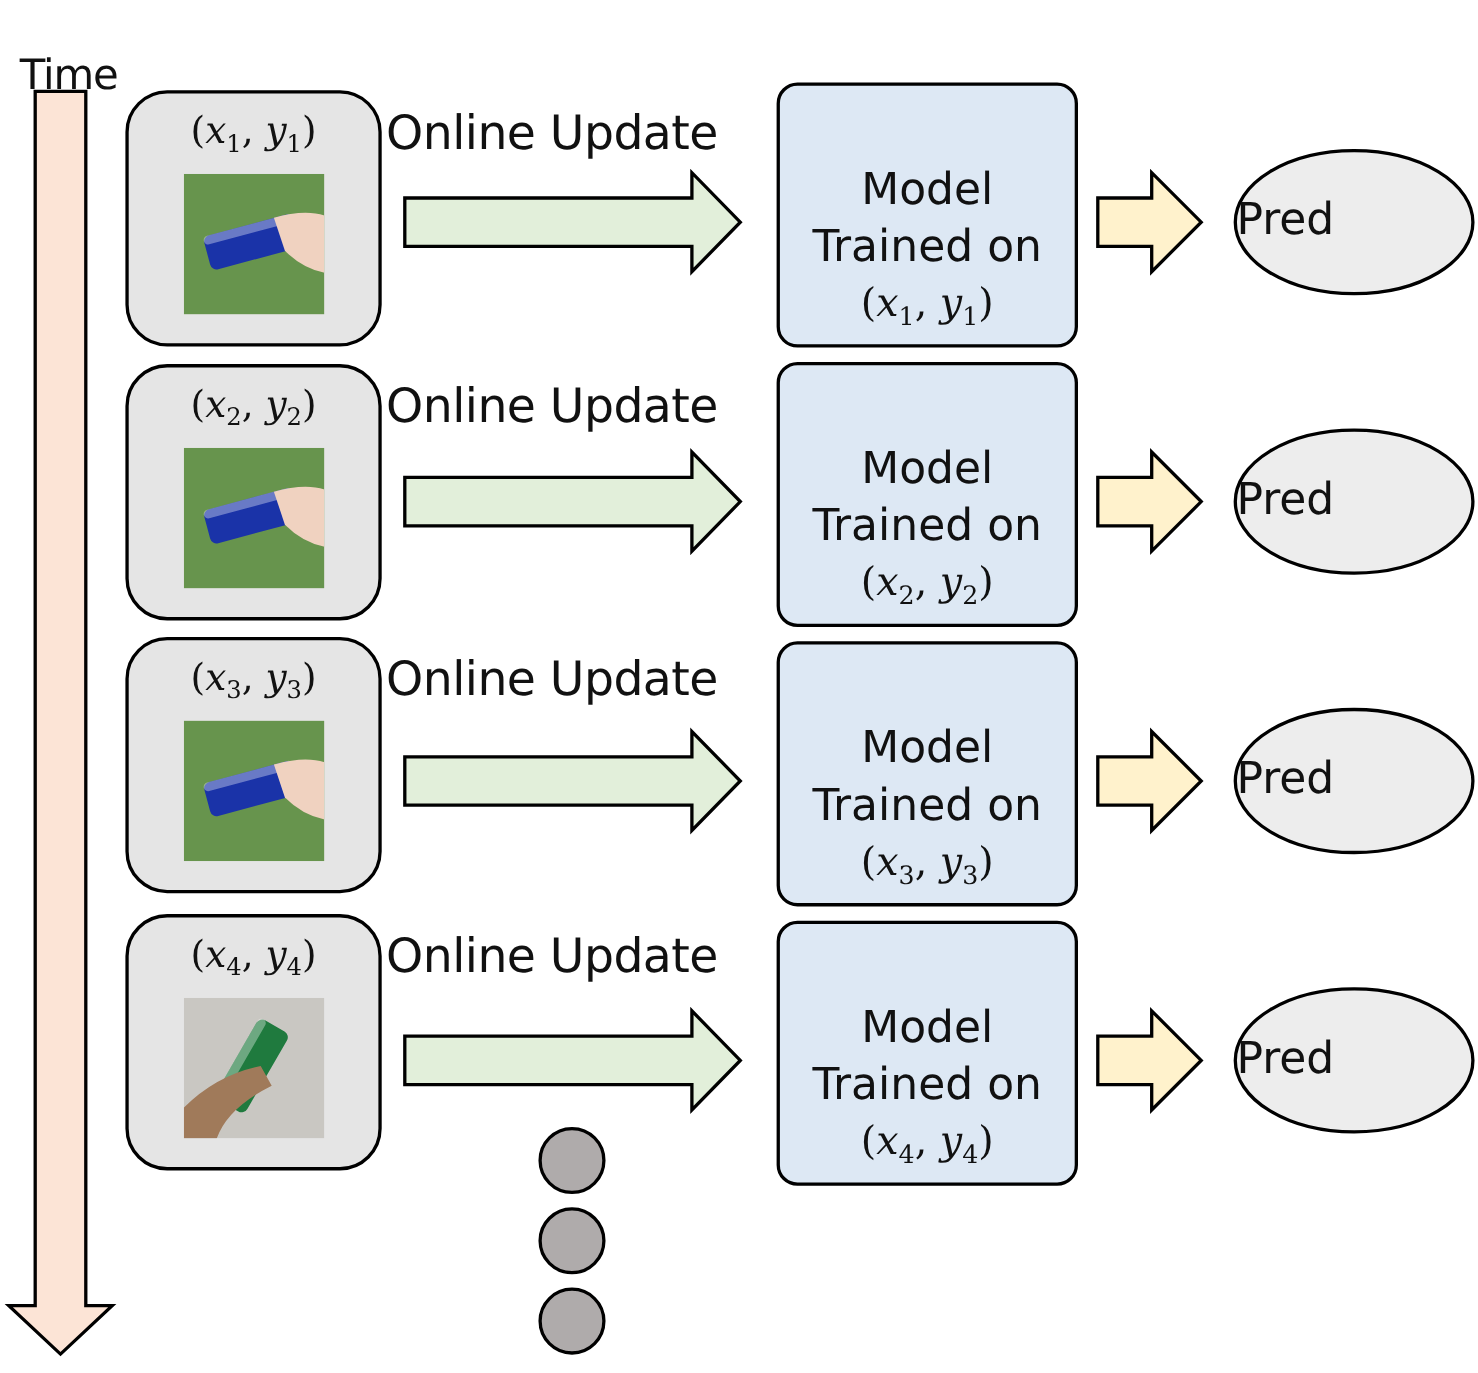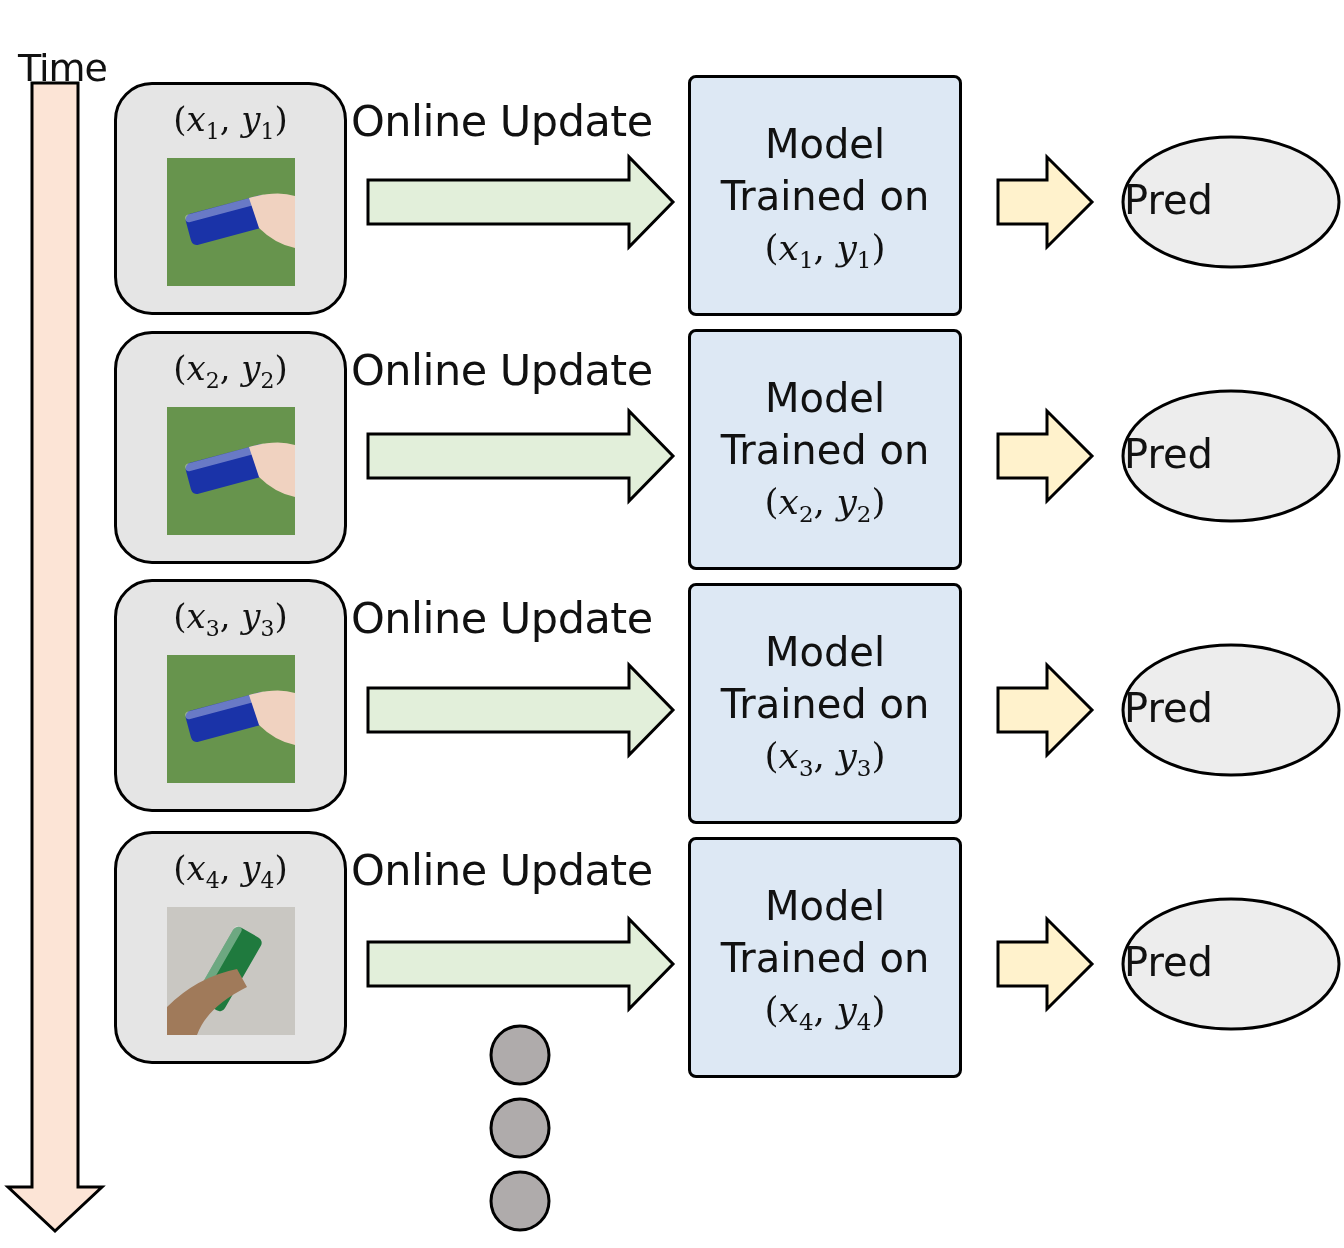--- a/index.html
+++ b/index.html
@@ -9,23 +9,23 @@
   #time-label { left:18px; top:30px; font-size:38px; letter-spacing:-1px; }
   svg#diagram { position:absolute; left:0; top:0; }
   .sample-box { position:absolute; left:114px; width:233px; height:233px;
       background:#e5e5e5; border:3px solid #000; border-radius:38px; box-sizing:border-box; }
   .sample-label { position:absolute; left:0; width:100%; top:14px; text-align:center;
       font-family:"DejaVu Serif", serif; font-size:34px; }
   .sample-label i { font-style:italic; }
   .sample-label sub { font-size:22px; font-style:normal; }
   .thumb { position:absolute; left:50px; top:73px; width:128px; height:128px; overflow:hidden; }
   .update-label { position:absolute; left:351px; font-size:43px; letter-spacing:-0.5px; white-space:nowrap; }
-  .model-box { position:absolute; left:688px; width:274px; height:241px;
-      background:#dde8f4; border:3px solid #000; border-radius:8px; box-sizing:border-box;
-      text-align:center; font-size:40px; line-height:52px; padding-top:40px; }
+  .model-box { position:absolute; left:706px; width:274px; height:241px;
+      background:#dde8f4; border:3px solid #000; border-radius:19px; box-sizing:border-box;
+      text-align:center; font-size:40px; line-height:52px; padding-top:68px; }
   .model-box .math { font-family:"DejaVu Serif", serif; font-size:36px; }
   .model-box .math i { font-style:italic; }
   .model-box .math sub { font-size:23px; font-style:normal; }
   .pred-label { position:absolute; left:1124px; width:215px; text-align:left; font-size:40px; }
 </style>
 </head>
 <body>
 
 <svg id="diagram" width="1344" height="1248">
 

